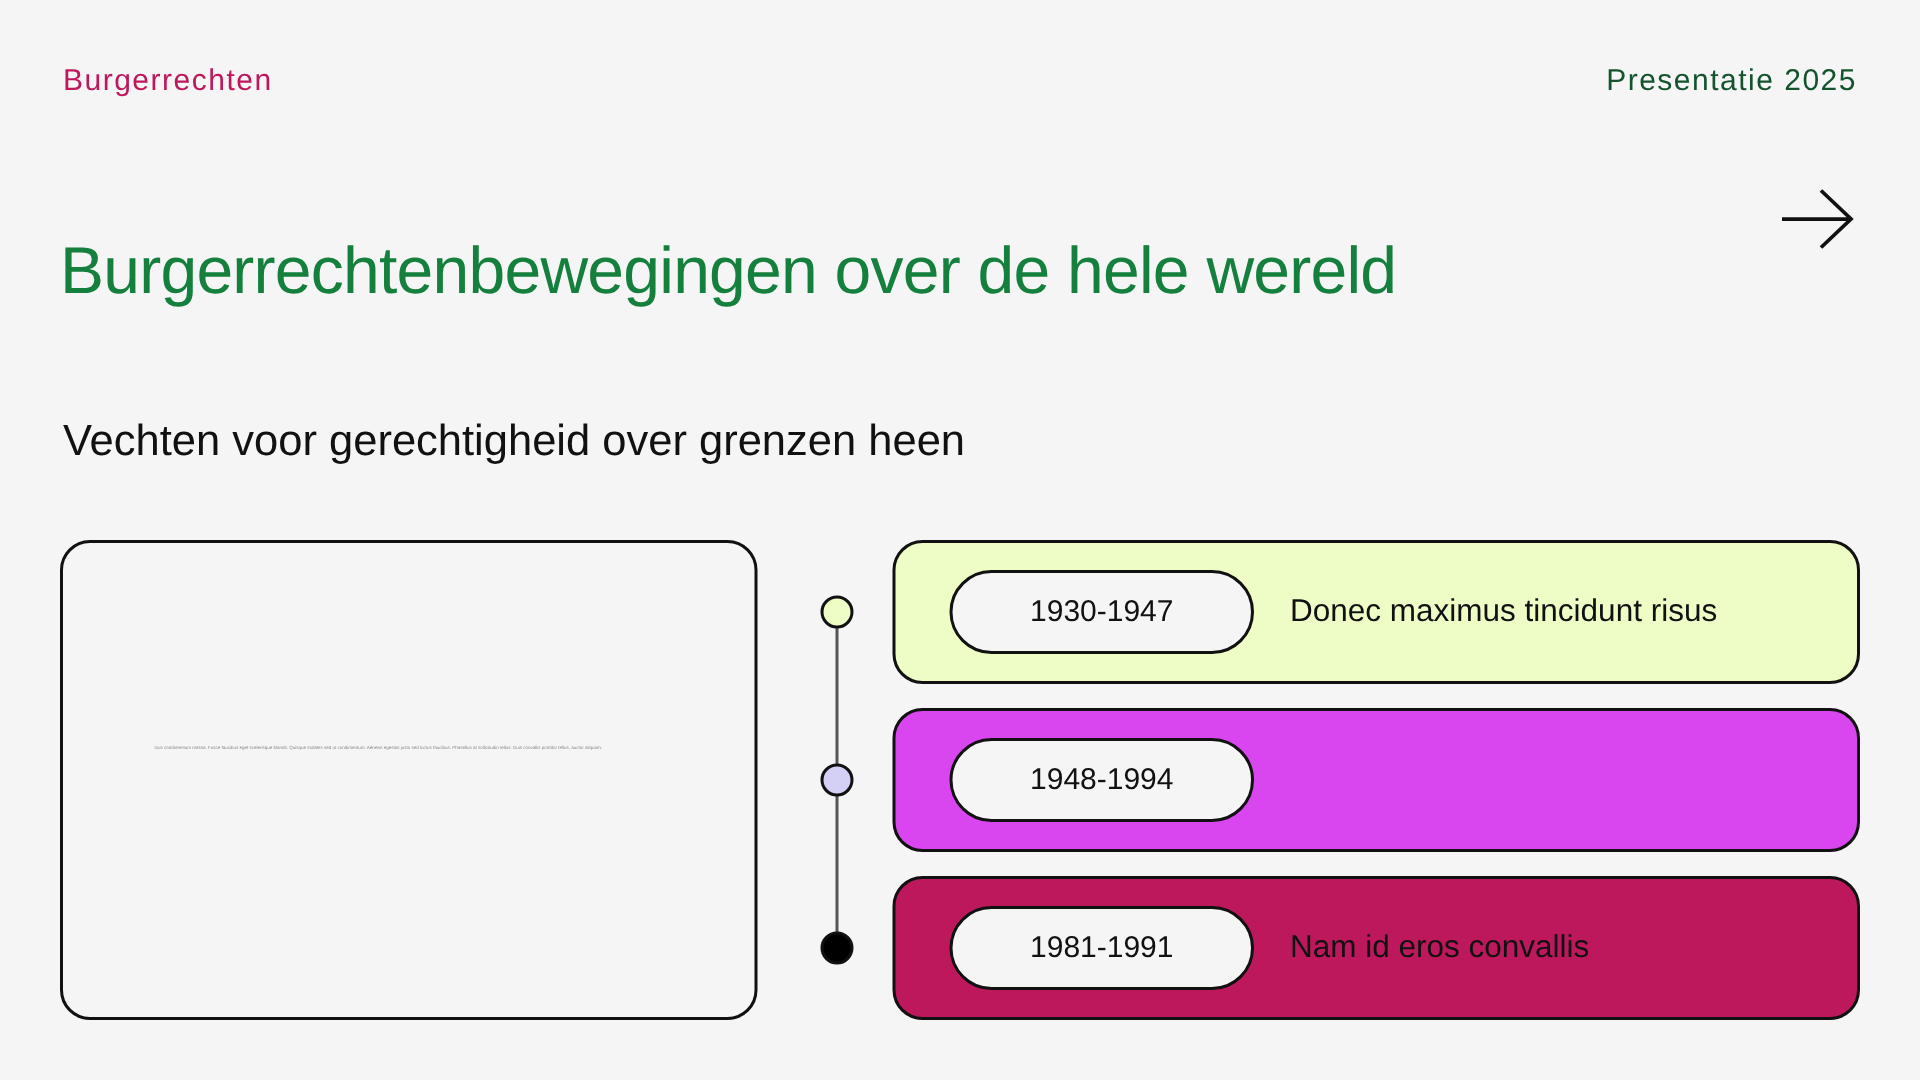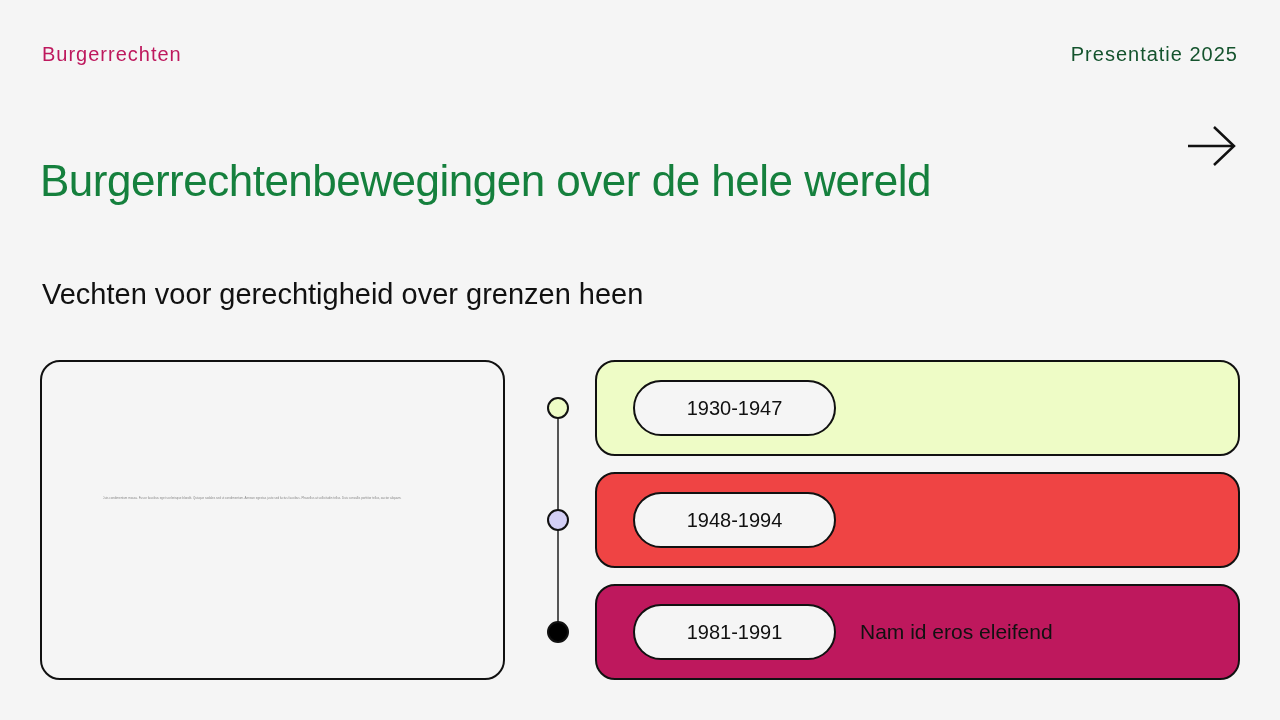--- a/index.html
+++ b/index.html
@@ -36,20 +36,21 @@
   <div class="tiny">Duis condimentum massa. Fusce faucibus eget scelerisque blandit. Quisque sodales sed ut condimentum. Aenean egestas justo sed luctus faucibus. Phasellus at sollicitudin tellus. Duis convallis porttitor tellus, auctor aliquam.</div>
 </div>
 
 <div class="timeline-line"></div>
 <div class="dot" id="dot0" style="top: 397px; background: rgb(238, 252, 198);"></div>
 <div class="dot" id="dot1" style="top: 509px; background: rgb(211, 207, 245);"></div>
 <div class="dot" id="dot2" style="top: 621px; background: rgb(0, 0, 0);"></div>
 
 <div class="card" id="card0" style="top: 360px; background: rgb(238, 252, 198);">
   <div class="pill">1930-1947</div>
+  <div class="card-text">Donec maximus tincidunt risus</div>
 </div>
-<div class="card" id="card1" style="top: 472px; background: #ef4444;">
+<div class="card" id="card1" style="top: 472px; background: #d946ef;">
   <div class="pill">1948-1994</div>
 </div>
 <div class="card" id="card2" style="top: 584px; background: #be185d;">
   <div class="pill">1981-1991</div>
-  <div class="card-text">Nam id eros eleifend</div>
+  <div class="card-text">Nam id eros convallis</div>
 </div>
 
 </body></html>

